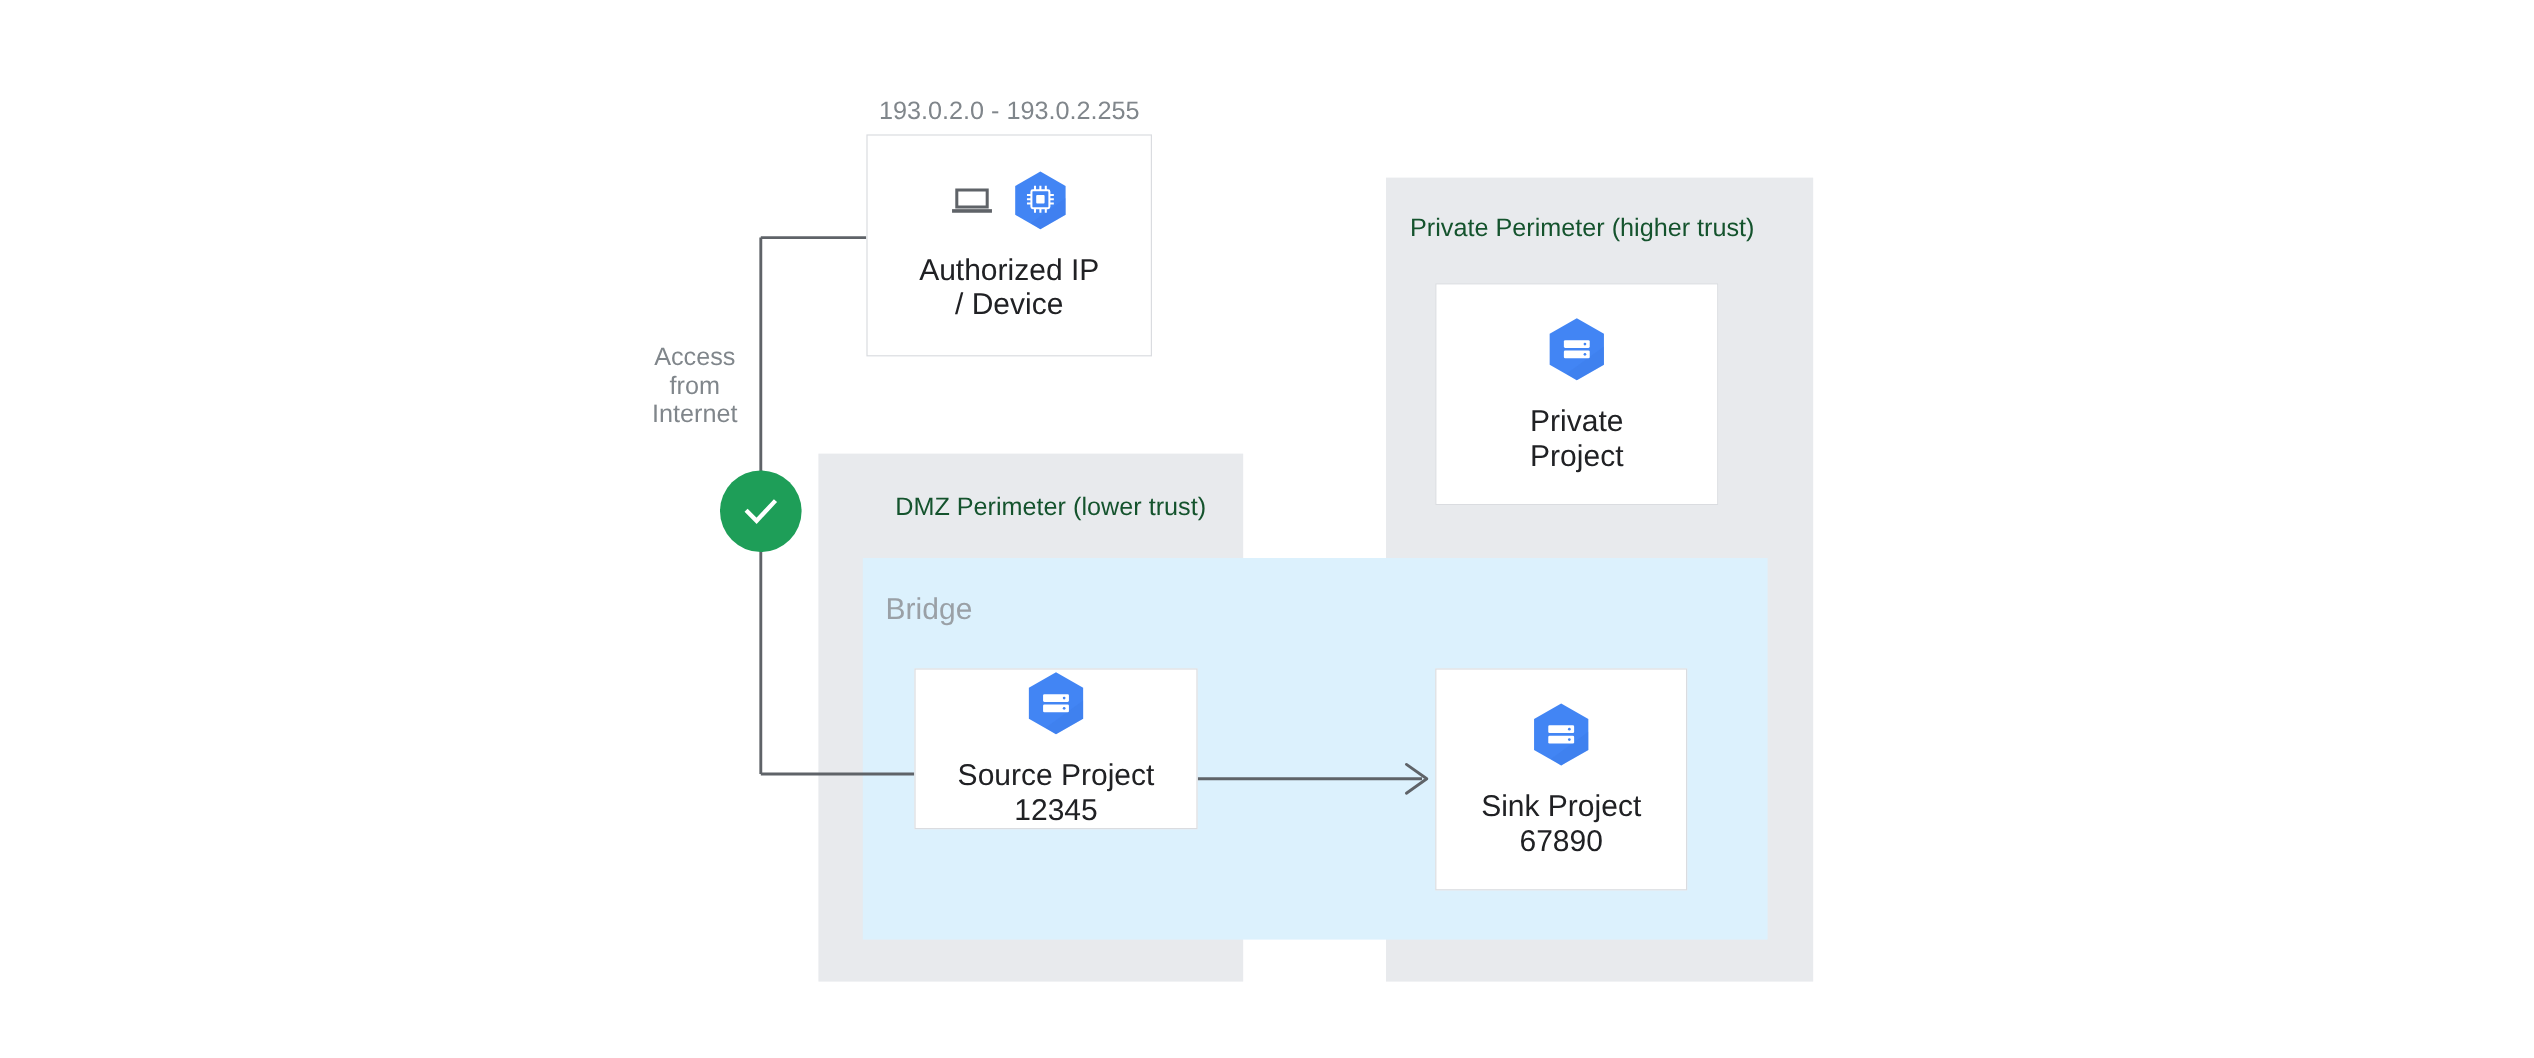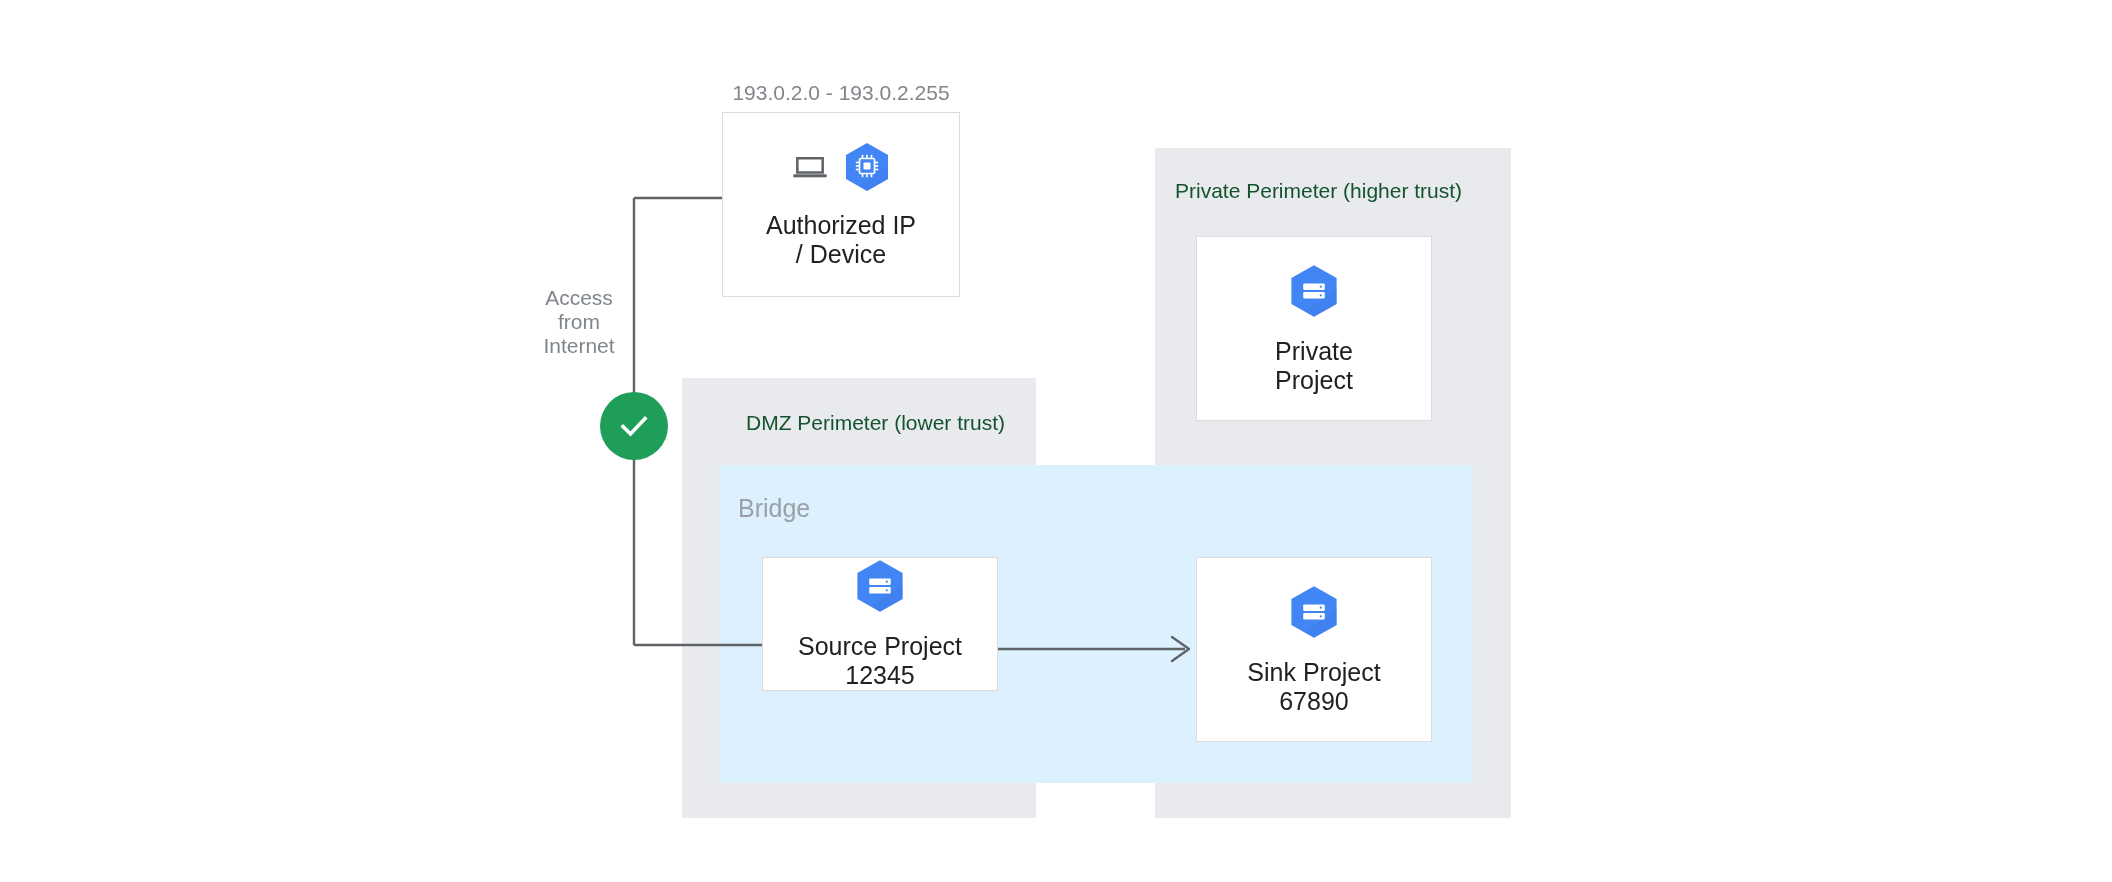--- a/index.html
+++ b/index.html
@@ -80,21 +80,21 @@
     font-size: 25px;
     line-height: 29px;
     text-align: center;
     white-space: pre-line;
     font-family: "Liberation Sans", sans-serif;
   }
 
   #card-authorized { left: 722px;  top: 112px; width: 238px; height: 185px; }
   #card-private    { left: 1196px; top: 236px; width: 236px; height: 185px; }
   #card-source     { left: 762px;  top: 557px; width: 236px; height: 134px; }
-  #card-sink       { left: 1196px; top: 557px; width: 236px; height: 185px; }
+  #card-sink       { left: 1196px; top: 557px; width: 210px; height: 185px; }
 
   
   #ip-range {
     position: absolute;
     left: 722px;
     top: 80px;
     width: 238px;
     text-align: center;
     color: #80868b;
     font-size: 21px;

